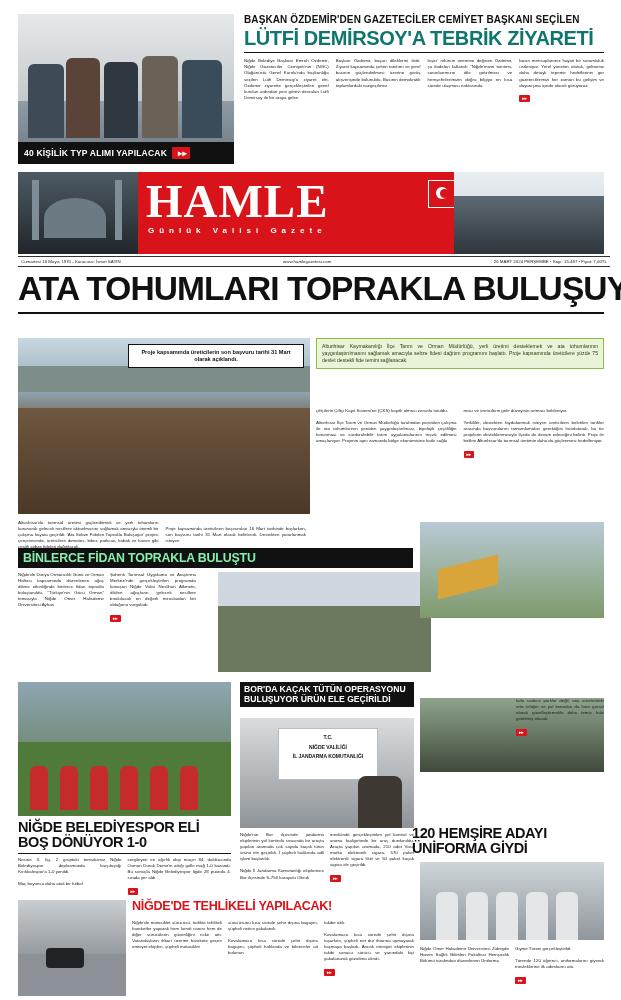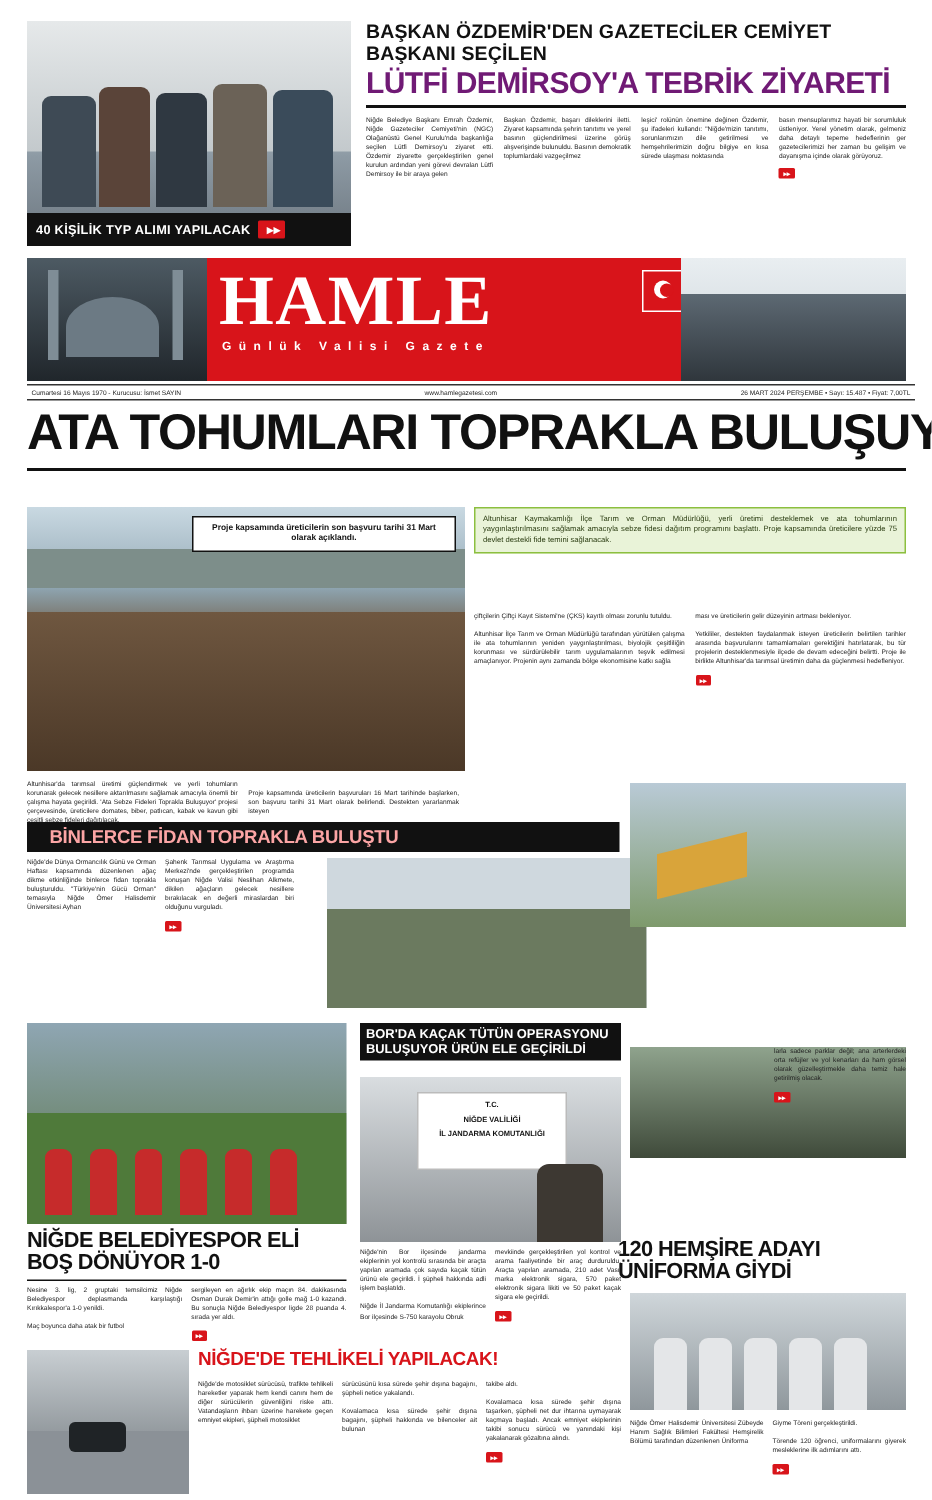--- a/index.html
+++ b/index.html
@@ -15,22 +15,22 @@
      background:linear-gradient(180deg,#e6e9ea,#c3c9cc);}
   .person{position:absolute;bottom:26px;border-radius:6px 6px 0 0;}
   #topleft .ribbon{position:absolute;left:0;bottom:0;width:100%;height:22px;background:#111;
      display:flex;align-items:center;margin-top:41px;}
   #topleft .ribbon span{color:#fff;font-size:8.5px;font-weight:bold;letter-spacing:.2px;padding-left:6px;}
   .more{display:inline-block;background:#d8141a;color:#fff;font-size:4.6px;font-weight:bold;
      padding:1px 3px;border-radius:1px;vertical-align:middle;}
 
   
   #topright{position:absolute;left:244px;top:14px;width:360px;}
-  #topright .kicker{font-size:13px;font-weight:bold;letter-spacing:.1px;color:#111;line-height:1.15;}
-  #topright .head{font-size:20px;font-weight:bold;color:#701a75;letter-spacing:-0.4px;
+  #topright .kicker{font-size:10px;font-weight:bold;letter-spacing:.1px;color:#111;line-height:1.15;}
+  #topright .head{font-size:20px;font-weight:bold;color:#0f766e;letter-spacing:-0.4px;
      line-height:1.02;margin-top:2px;white-space:nowrap;}
   #topright .hr{height:1.4px;background:#111;margin:4px 0 5px;}
   #topright .cols{display:flex;gap:7px;}
   #topright .cols>div{flex:1;}
 
   
   #masthead{position:absolute;left:18px;top:172px;width:586px;height:82px;background:#d8141a;}
   #mh-photo{position:absolute;left:0;top:0;width:120px;height:82px;overflow:hidden;
      background:linear-gradient(180deg,#4d5a63,#20262b);}
   #mh-photo .dome{position:absolute;left:26px;top:26px;width:62px;height:40px;border-radius:50% 50% 0 0;
@@ -78,21 +78,21 @@
   #ata-right{position:absolute;left:316px;top:338px;width:288px;}
   #ata-lead{background:#e9f3d8;border:.8px solid #8cbf3f;padding:4px 5px;font-size:5.1px;
      line-height:1.35;text-align:justify;color:#2b3d12;}
   #ata-cols{position:absolute;left:316px;top:408px;width:288px;display:flex;gap:7px;}
   #ata-cols>div{flex:1;}
   #ata-body{position:absolute;left:18px;top:520px;width:288px;}
 
   
   #sec2{position:absolute;left:18px;top:548px;width:395px;height:126px;}
   #sec2 .band{width:100%;height:20px;background:#111;display:flex;align-items:center;}
-  #sec2 .band span{color:#fca5a5;font-size:12.4px;font-weight:bold;padding-left:15px;letter-spacing:-.2px;}
+  #sec2 .band span{color:#86efac;font-size:12.4px;font-weight:bold;padding-left:5px;letter-spacing:-.2px;}
   #sec2 .cols{display:flex;gap:6px;margin-top:4px;}
   #sec2 .c{width:86px;}
   #sec2-photo{position:absolute;left:200px;top:24px;width:213px;height:100px;overflow:hidden;
      background:linear-gradient(180deg,#cdd7dd,#7f8e83);}
   #sec2-photo .sky{position:absolute;inset:0 0 auto 0;height:38px;background:#cfd8de;}
   #sec2-photo .ground{position:absolute;bottom:0;width:100%;height:66px;background:#6b7a5f;}
 
   
   #sec3{position:absolute;left:420px;top:522px;width:184px;height:300px;}
   #sec3-photo{position:absolute;left:0;top:0;width:184px;height:96px;overflow:hidden;

